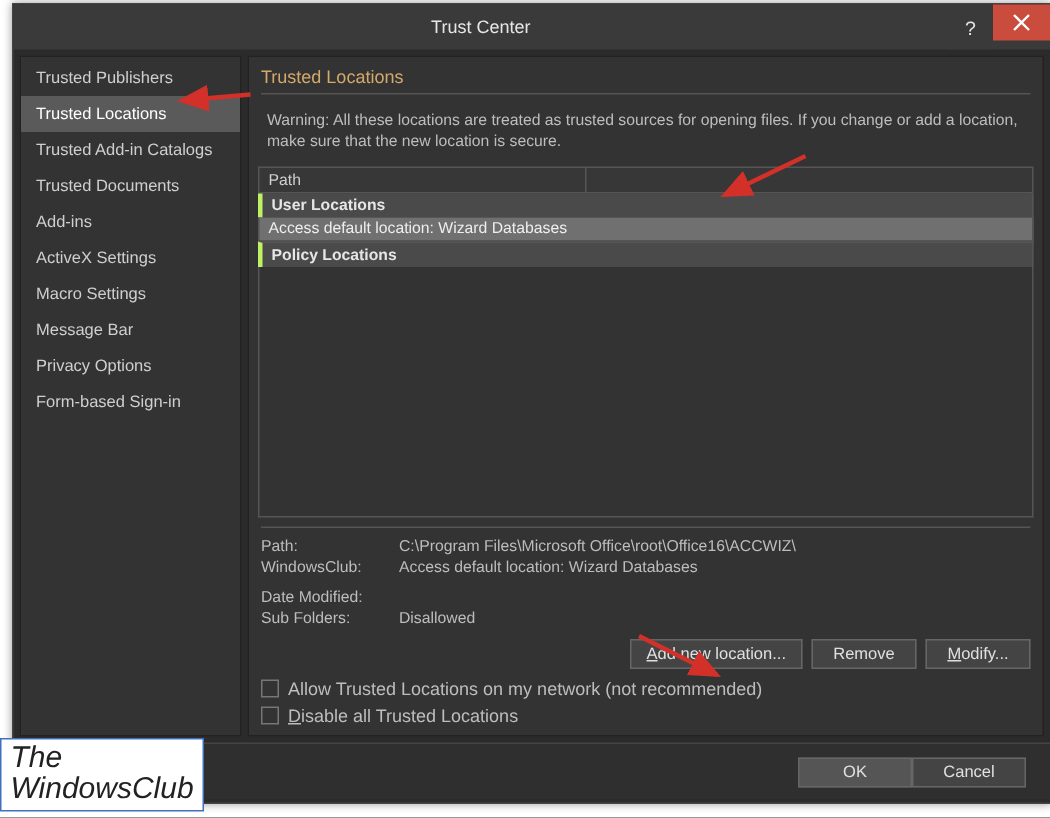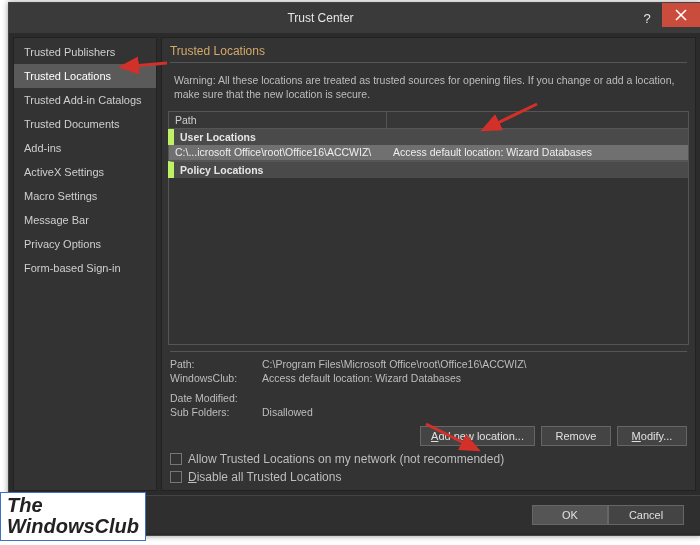--- a/index.html
+++ b/index.html
@@ -40,21 +40,21 @@
 
 .warning { color: #bdbdbd; font-size: 10.5px; padding: 6px 12px 10px 12px; line-height: 1.35; }
 
 .table-head { display:flex; border:1px solid #555; margin: 0 6px; height: 18px; background:#373737;flex-direction:column; }
 .th { color:#cfcfcf; font-size:10.5px; padding:2px 6px; border-right:1px solid #555; }
 .th:last-child { border-right:none; display:flex; gap:3px; }
 .th-path { width: 218px; }
 .th-desc { flex: 1; }
 .th-date { width: 90px; }
 
-.group-header { background:#4a4a4a; color:#e6e6e6; font-weight:bold; font-size:10.5px; padding:2px 6px; margin:0 6px; border-left:6px solid #bef264; border-right:1px solid #555; }
+.group-header { background:#4a4a4a; color:#e6e6e6; font-weight:bold; font-size:10.5px; padding:2px 6px; margin:0 6px; border-left:3px solid #bef264; border-right:1px solid #555; }
 .row { display:flex; margin:0 6px; background:#606060; color:#eee; font-size:10.5px; border-left:1px solid #555; border-right:1px solid #555; border-bottom:1px solid #555; height:16px; }
 .row.selected { background:#707070; }
 .cell-path { width:218px; padding:1px 6px; white-space:nowrap; overflow:hidden; }
 .cell-desc { flex:1; padding:1px 6px; white-space:nowrap; overflow:hidden; }
 .cell-date { width:90px; padding:1px 6px; }
 
 .list-area { border-left:1px solid #555; border-right:1px solid #555; border-bottom:1px solid #555; margin:0 6px; flex:1; background:#333; }
 
 .details { margin: 6px 8px 0 8px; border-top:1px solid #555; padding-top:6px; color:#bdbdbd; font-size:10.5px; }
 .details .line { display:flex; margin-bottom:2px; }
@@ -70,21 +70,21 @@
 .footer { height:38px; background:#2f2f2f; display:flex; justify-content:flex-end; align-items:center; gap:0; padding-right:16px; border-top:1px solid #444; }
 .footer .btn { min-width:76px; }
 
 
 .arrow { position:absolute; pointer-events:none; }
 .arrow svg { overflow:visible; }
 
 
 .watermark {
   position:absolute; left:0; bottom:4px; background:#fff; border:1px solid #4070c0;
-  padding:2px 6px 3px 6px; font-weight:bold; font-style:italic; color:#222;
+  padding:2px 6px 3px 6px; font-weight:normal; font-style:italic; color:#222;
   font-family: "Times New Roman", serif; line-height:1.05;
 }
 .watermark .l1 { font-size:20px; }
 .watermark .l2 { font-size:20px; }
 
 .drop-tri { width:0; height:0; border-left:4px solid transparent; border-right:4px solid transparent; border-top:5px solid #cfcfcf; display:inline-block; }
 </style>
 </head>
 <body>
 
@@ -125,21 +125,20 @@
       <div class="table-head">
         <div class="th th-path">Path</div>
         <div class="th th-desc">Description</div>
         <div class="th th-date">
           <span>Date Modified</span>
           <span class="drop-tri"></span>
         </div>
       </div>
       <div class="group-header">User Locations</div>
       <div class="row selected">
-        <div class="cell-path">C:\...icrosoft Office\root\Office16\ACCWIZ\</div>
         <div class="cell-desc">Access default location: Wizard Databases</div>
         <div class="cell-date"></div>
       </div>
       <div class="group-header" style="border-top:1px solid #555">Policy Locations</div>
       <div class="list-area"></div>
 
       <div class="details">
         <div class="line">
             <span class="label">Path:</span>
             <span class="val">C:\Program Files\Microsoft Office\root\Office16\ACCWIZ\</span>

